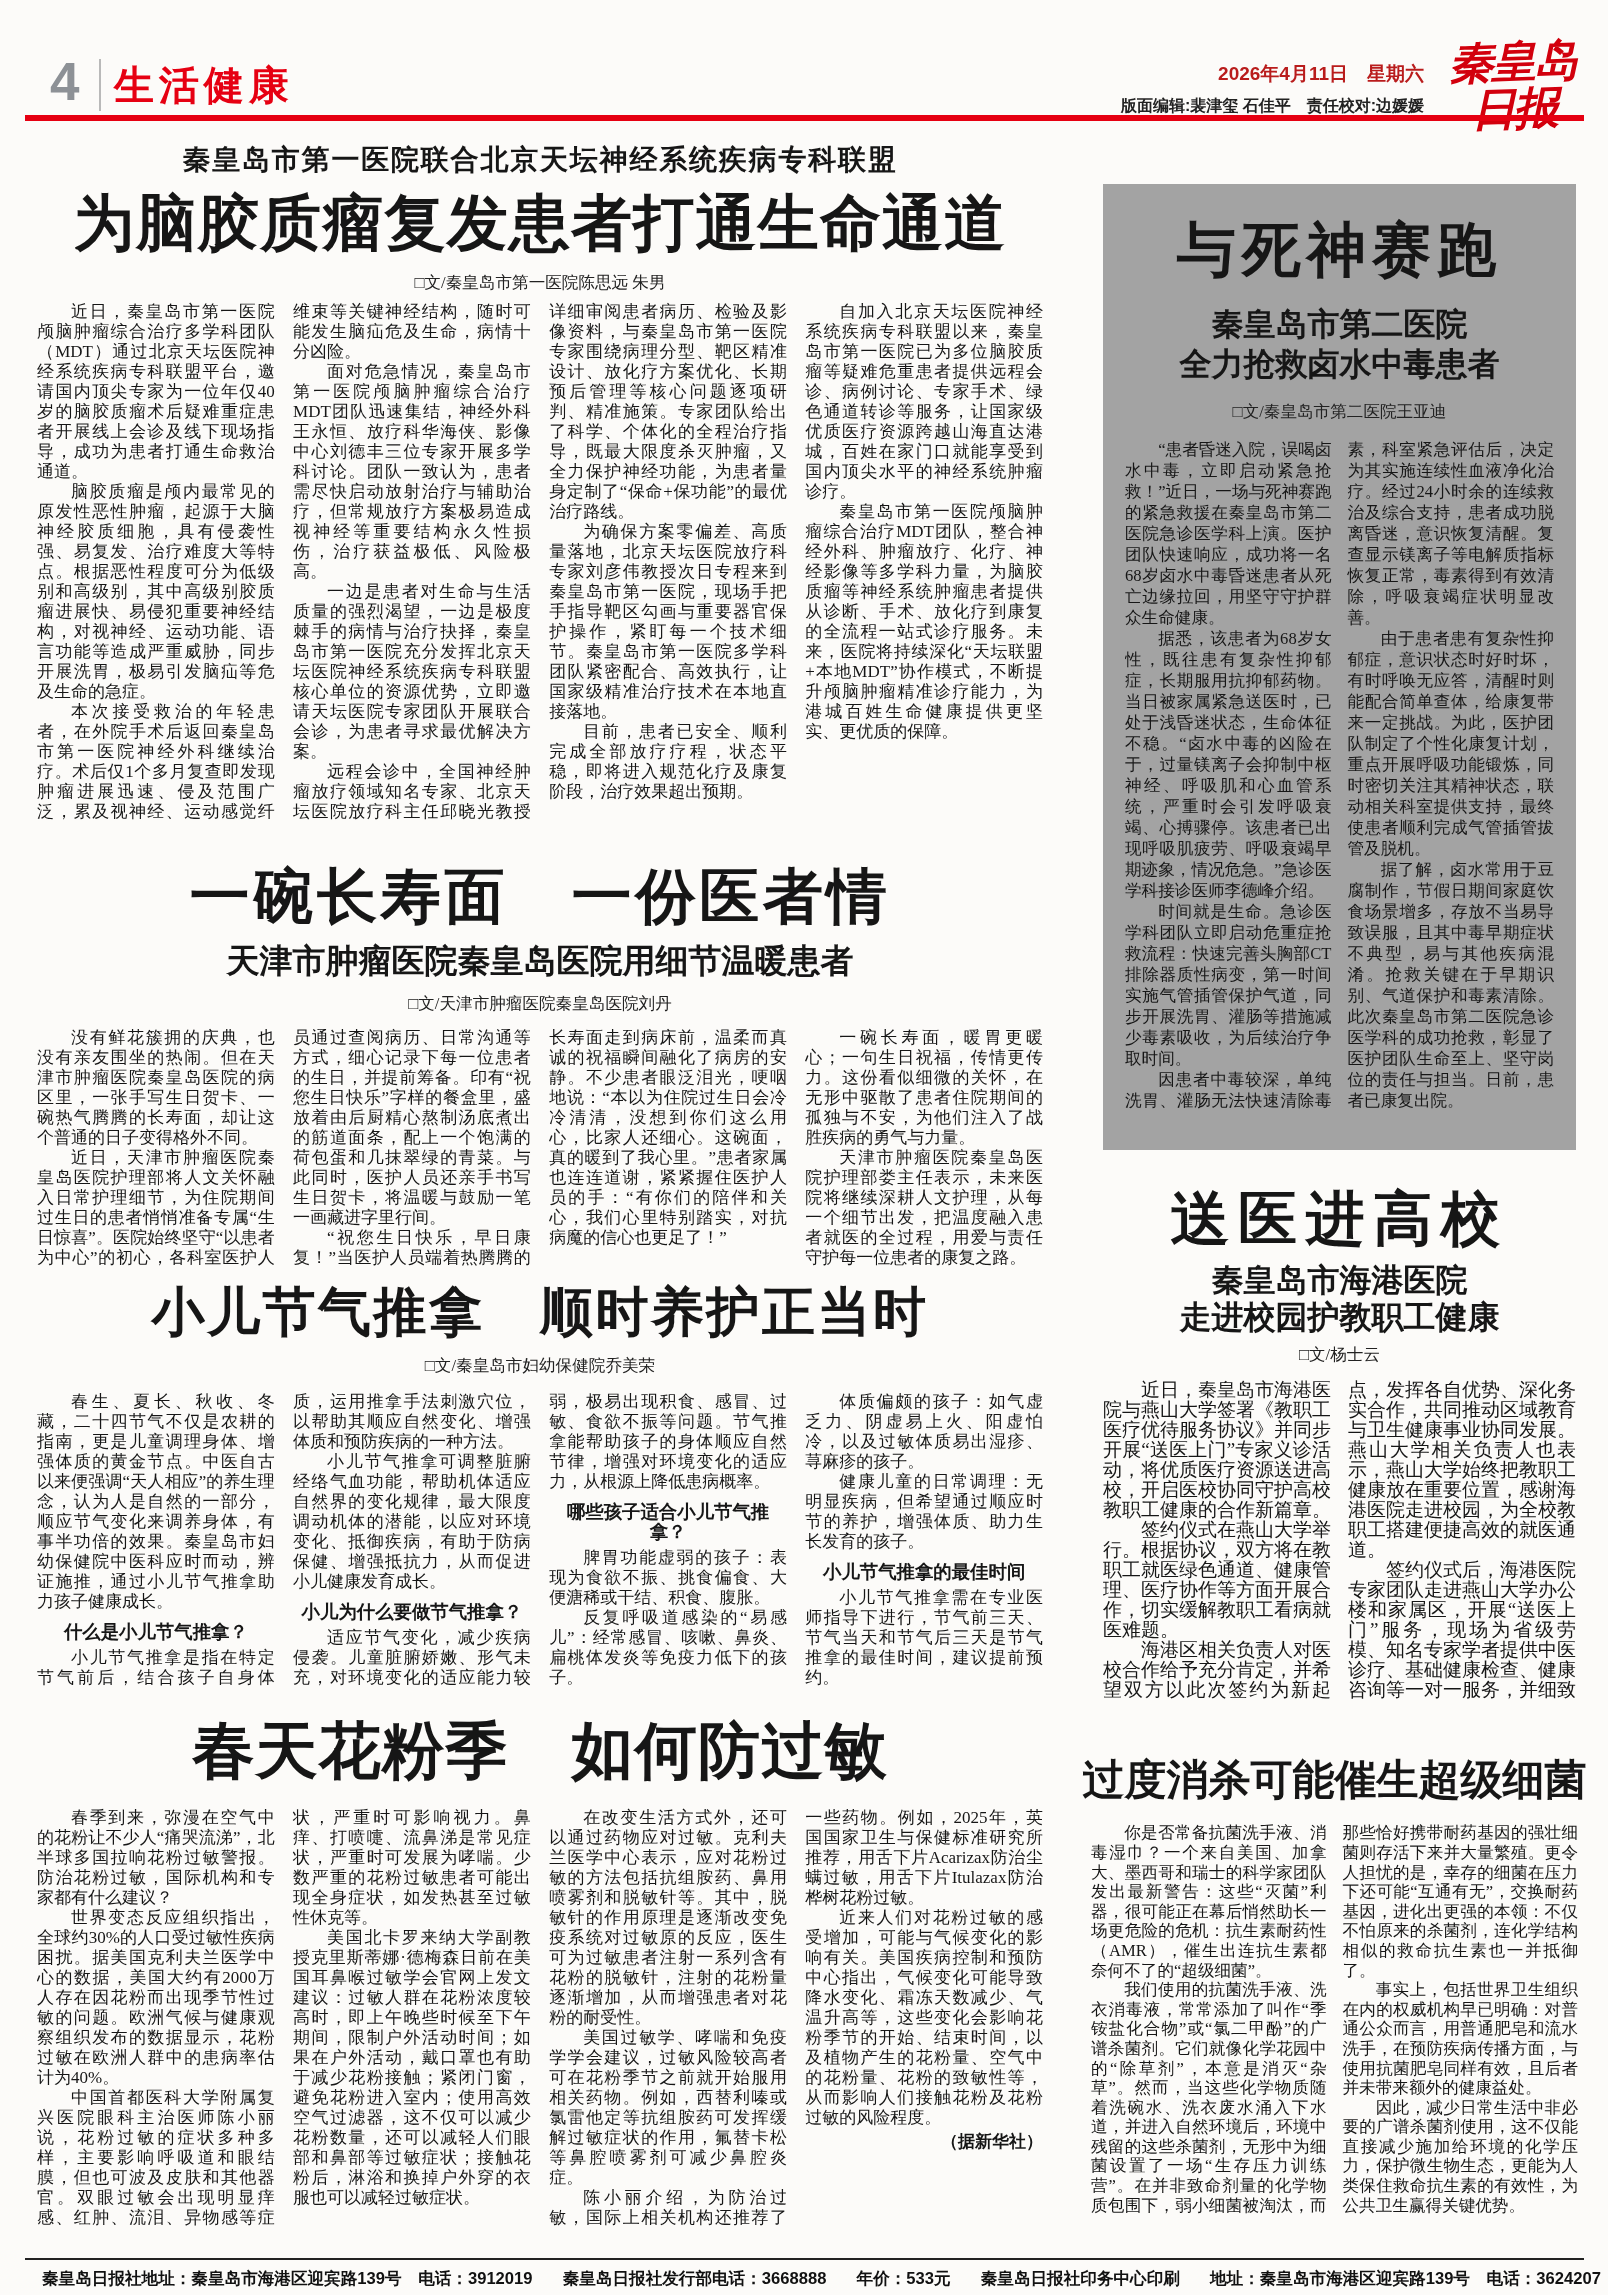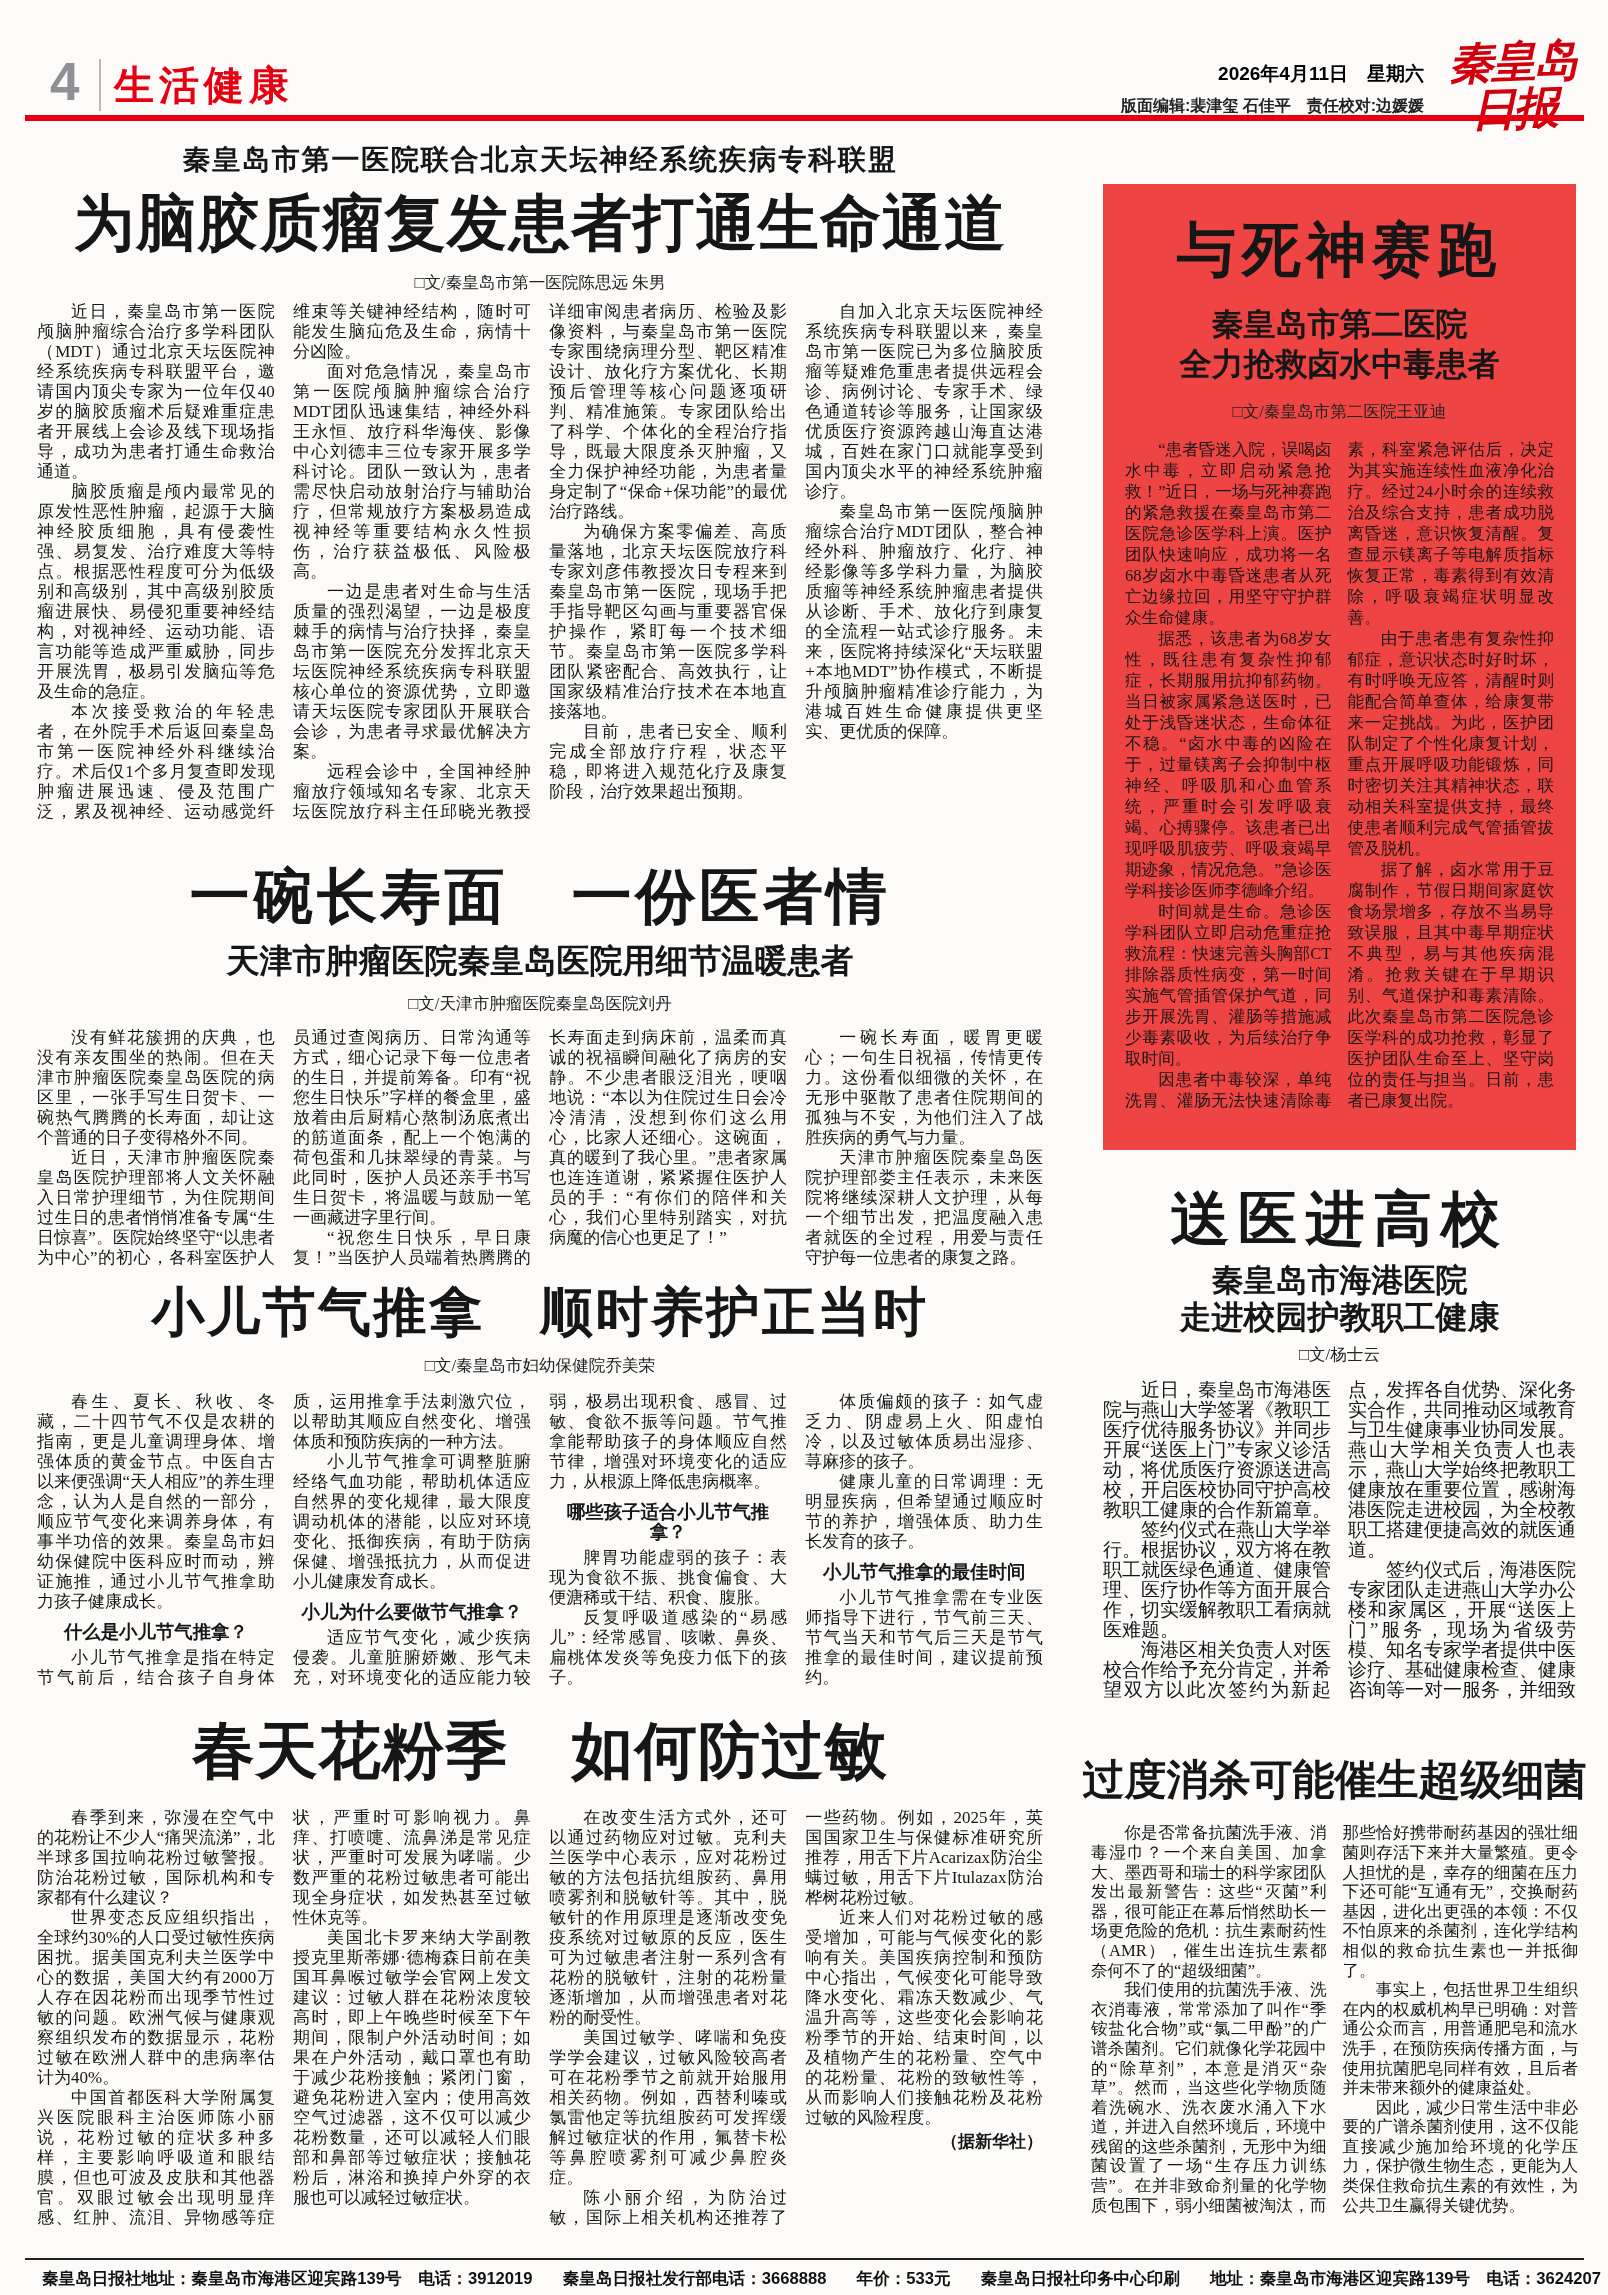--- a/index.html
+++ b/index.html
@@ -6,41 +6,41 @@
   .page{position:relative;width:1608px;height:2295px;margin:0 auto;background:#fcfbf9;
         font-family:"Liberation Serif","DejaVu Serif",serif;color:#161616;overflow:hidden;}
   .abs{position:absolute;}
   
   .hdr-num{left:50px;top:54px;font-size:53px;line-height:55px;color:#8d9196;font-weight:bold;
            font-family:"Liberation Sans",sans-serif;}
   .hdr-bar{left:99px;top:59px;width:1.8px;height:52px;background:#b9b9b9;}
   .hdr-section{left:114px;top:58px;font-size:40px;line-height:54px;color:#e60012;font-weight:bold;
                font-family:"Liberation Sans",sans-serif;letter-spacing:4.9px;}
   .hdr-right{left:994px;top:61px;width:430px;text-align:right;font-family:"Liberation Sans",sans-serif;}
-  .hdr-date{font-size:19px;font-weight:bold;color:#000000;}
+  .hdr-date{font-size:19px;font-weight:bold;color:#b91c1c;}
   .hdr-editors{font-size:16px;color:#222;margin-top:8.6px;font-weight:bold;}
   .masthead{left:1430px;top:39px;width:166px;font-size:45px;line-height:47px;color:#d2000d;
             font-weight:900;font-style:italic;letter-spacing:-2.5px;transform:rotate(-2deg);
             font-family:"Liberation Serif",serif;text-align:center;}
   .red-rule{left:24.5px;top:115px;width:1559px;height:5.5px;background:#e60012;}
   
   .kicker{text-align:center;font-size:28px;font-weight:bold;font-family:"Liberation Sans",sans-serif;letter-spacing:1.8px;}
   .headline-xl{text-align:center;font-size:61px;line-height:69px;font-weight:900;letter-spacing:1.2px;
                font-family:"Liberation Sans",sans-serif;margin-top:9.8px;}
   .byline{text-align:center;font-size:16.6px;color:#222;margin-top:14.7px;}
   .bodytext{column-gap:18.4px;text-align:justify;overflow:hidden;font-size:17px;line-height:20px;}
   .para{margin:0;text-indent:2em;}
   .colhead{margin:9.8px 0 6.1px;text-indent:0;text-align:center;font-weight:bold;font-size:18.4px;
            font-family:"Liberation Sans",sans-serif;}
   .credit{margin:3.7px 0 0;text-indent:0;text-align:right;font-weight:bold;}
   
   .art1{left:37px;top:141px;width:1006px;}
   .art1 .bodytext{margin-top:8px;height:552px;column-count:4;}
   
-  .sidebar{left:1103px;top:184px;width:473px;height:966px;background:#ef4444;box-sizing:border-box;
+  .sidebar{left:1103px;top:184px;width:473px;height:966px;background:#a3a3a3;box-sizing:border-box;
            padding:34px 22px 15.3px;}
   .s-headline{text-align:center;font-size:59px;line-height:65px;font-weight:900;letter-spacing:6.1px;
               font-family:"Liberation Serif",serif;}
   .s-sub{text-align:center;font-size:32px;line-height:40px;font-weight:900;margin-top:21px;
          font-family:"Liberation Sans",sans-serif;}
   .sidebar .byline{margin-top:17px;}
   .sidebar .bodytext{margin-top:16px;height:675px;column-count:2;column-gap:16px;font-size:16.6px;line-height:21px;}
   
   .art3{left:37px;top:864px;width:1006px;}
   .h-brush{text-align:center;font-size:60px;line-height:66px;font-weight:900;letter-spacing:3.7px;

